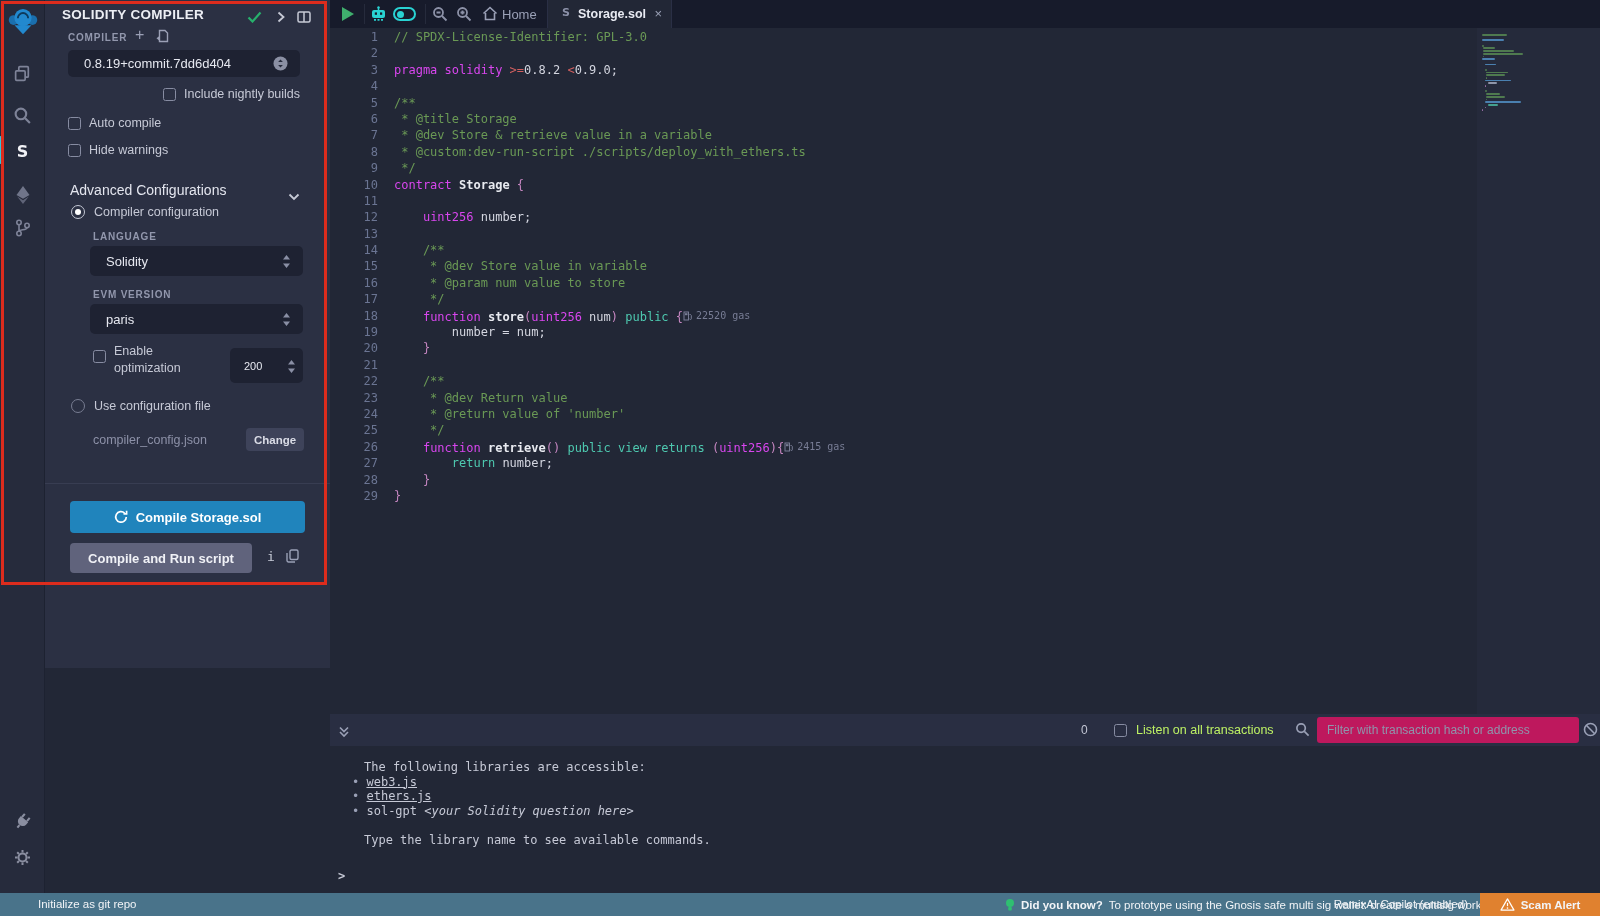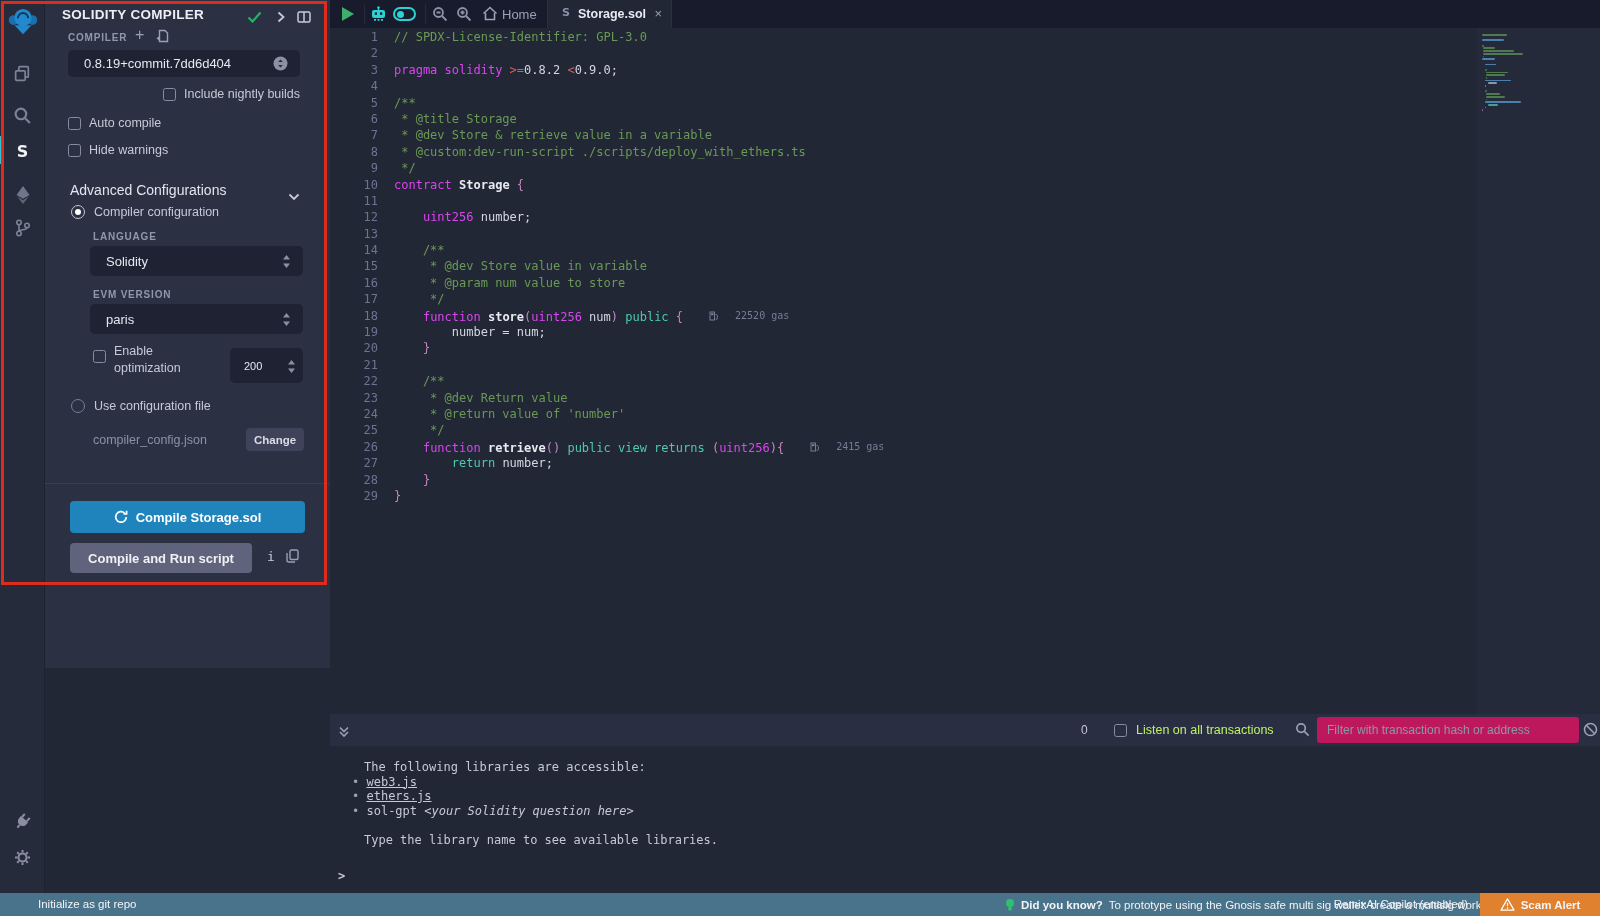--- a/index.html
+++ b/index.html
@@ -52,21 +52,21 @@
   .tab .tclose { position:absolute; right:9px; top:6px; font-size:13px; color:#9aa0b6; cursor:pointer; }
 
   
   .editor { position:absolute; left:0; top:28px; right:0; height:686px; background:#222736; }
   .code-lines { position:absolute; left:0; top:1px; right:123px; font-family:"DejaVu Sans Mono", monospace; font-size:12px; }
   .cl { display:flex; height:16.4px; line-height:16.4px; white-space:pre; }
   .cl .ln { width:48px; text-align:right; color:#6b7593; flex:0 0 48px; }
   .cl .ct { margin-left:16px; }
   .tk-cm{color:#6a9955} .tk-kw{color:#d946ef} .tk-op{color:#d25f5f} .tk-pl{color:#d4d6e0}
   .tk-br{color:#c586c0} .tk-ty{color:#4ec9b0} .tk-id{color:#e8eaf0; font-weight:bold}
-  .gas { margin-left:26px; color:#787d95; font-size:10px; display:inline-flex; align-items:center; gap:17px; }
+  .gas { color:#787d95; font-size:10px; display:inline-flex; align-items:center; gap:4px; }
   .minimap { position:absolute; right:0; top:0; width:123px; height:686px; background:#252a3b; }
   .minimap-content { position:absolute; left:5px; top:6px; width:70px; }
   .mm-row { height:1.8px; margin-bottom:0.9px; border-radius:1px; }
 
   
   .term-head { position:absolute; left:0; top:714px; right:0; height:32px; background:#292e42; }
   .term-head .badge { position:absolute; left:751px; top:9px; font-size:12px; color:#c3c6d4; }
   .term-head .cb { position:absolute; left:784px; top:10px; }
   .term-head .listen { position:absolute; left:806px; top:9px; font-size:12.5px; color:#bef264; }
   .filter { position:absolute; left:987px; top:3px; width:262px; height:26px; background:#be185d; border:none; border-radius:3px;
@@ -403,21 +403,21 @@
     </div>
 
     <div class="term-body">
       <div style="height:14px;"></div>
       <div>
           <div class="tl"><span class="tseg-pl">The following libraries are accessible:</span></div>
           <div class="tl bullet"><span class="tseg-bu">• </span><span class="tseg-ln">web3.js</span></div>
           <div class="tl bullet"><span class="tseg-bu">• </span><span class="tseg-ln">ethers.js</span></div>
           <div class="tl bullet"><span class="tseg-bu">• </span><span class="tseg-pl">sol-gpt </span><span class="tseg-it">&lt;your Solidity question here&gt;</span></div>
           <div class="tl"></div>
-          <div class="tl"><span class="tseg-pl">Type the library name to see available libraries.</span></div>
+          <div class="tl"><span class="tseg-pl">Type the library name to see available commands.</span></div>
         </div>
       <div class="prompt">&gt;</div>
     </div>
   </div>
 
   <div class="statusbar">
     <div class="left">Initialize as git repo</div>
     <div class="tip">
       <svg width="10" height="14" viewBox="0 0 10 14">
           <circle cx="5" cy="5" r="4" fill="#2fbf71"></circle>

